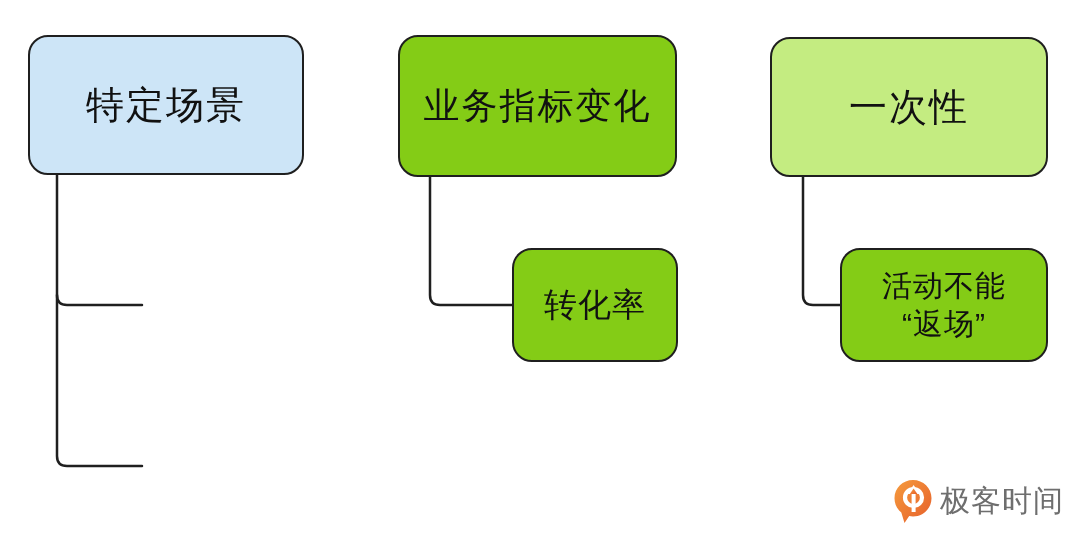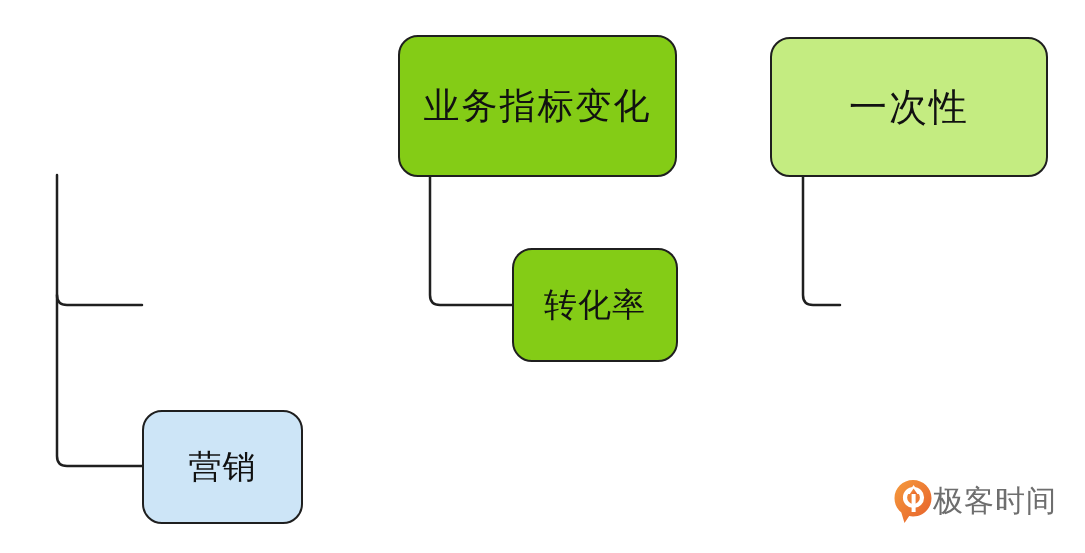--- a/index.html
+++ b/index.html
@@ -51,20 +51,21 @@
   #node-no-rerun         { left: 840px; top: 248px; width: 208px; height: 114px;
                            font-size: 30px; line-height: 38px; white-space: pre-line; }
 
   .logo {
     position: absolute;
     left: 893px;
     top: 479px;
     z-index: 2;
     display: flex;
     align-items: center;
+    gap: 7px;
   }
   .logo-text {
     color: #6e6e6e;
     font-size: 30px;
     letter-spacing: 1px;
     font-weight: 500;
   }
 </style>
 </head>
 <body>
@@ -76,38 +77,42 @@
 
       <path d="M57 175 L57 456 Q57 466 67 466 L142 466"></path>
       <path d="M57 295 Q57 305 67 305 L142 305"></path>
 
       <path d="M430 177 L430 295 Q430 305 440 305 L512 305"></path>
 
       <path d="M803 177 L803 295 Q803 305 813 305 L840 305"></path>
     </g>
   </svg>
 
+  <div class="node blue parent" id="node-specific-scene">
+    <span>特定场景</span>
+  </div>
 
 
-  <div class="node blue child" id="node-marketing">
-    <span>营销</span>
-  </div>
 
   <div class="node orange parent" id="node-biz-metric">
     <span>业务指标变化</span>
   </div>
 
   <div class="node green parent" id="node-one-time">
     <span>一次性</span>
   </div>
 
   <div class="node orange child" id="node-conversion-rate">
     <span>转化率</span>
   </div>
 
+  <div class="node orange child" id="node-no-rerun">
+    <span>活动不能
+“返场”</span>
+  </div>
 
   <div class="logo">
     <svg width="40" height="45" viewBox="0 0 40 45" xmlns="http://www.w3.org/2000/svg">
       <defs>
         <linearGradient id="gk-grad" x1="0" y1="0" x2="1" y2="1">
           <stop offset="0" stop-color="#f59b3d"></stop>
           <stop offset="1" stop-color="#e65f2b"></stop>
         </linearGradient>
       </defs>
 

